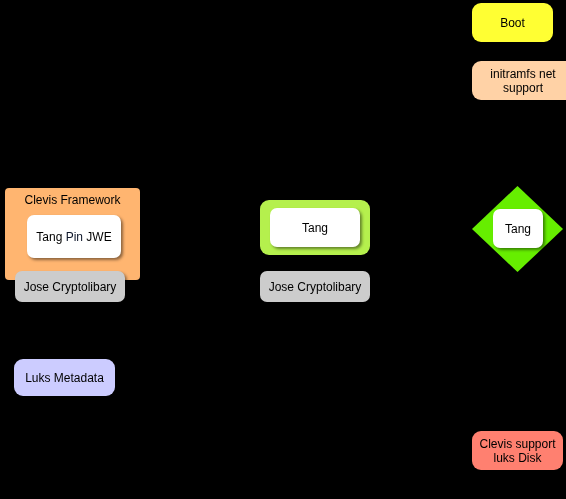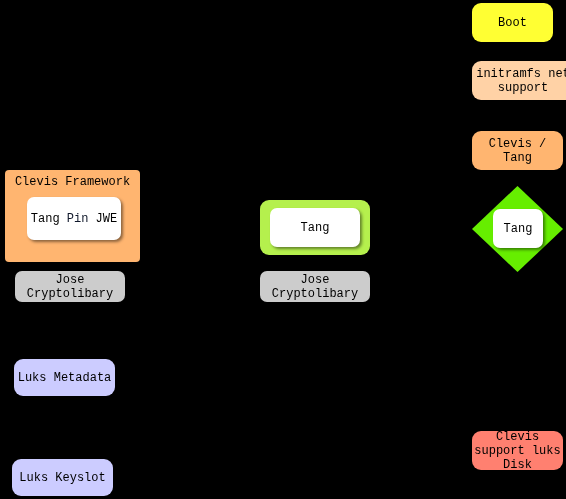--- a/index.html
+++ b/index.html
@@ -10,21 +10,20 @@
   }
   body {
     font-family: "Liberation Sans", sans-serif;
   }
   #canvas {
     position: relative;
     width: 566px;
     height: 499px;
     background: #000000;
     overflow: hidden;
-    font-family: Liberation Mono, monospace;
   }
   .node {
     position: absolute;
     box-sizing: border-box;
     display: flex;
     align-items: center;
     justify-content: center;
     text-align: center;
     color: #000000;
     font-size: 12px;
@@ -71,21 +70,21 @@
   }
 
   
   .n-decrypt {
     left: 472px; top: 431px; width: 91px; height: 39px;
     background: #FF8070;
   }
 
   
   .n-framework {
-    left: 5px; top: 170px; width: 135px; height: 92px;
+    left: 5px; top: 188px; width: 135px; height: 92px;
     background: #FFB570;
     display: block;
     border-radius: 4px;
     box-shadow: 2px 2px 3px rgba(0,0,0,0.45);
   }
   .framework-title {
     position: absolute;
     left: 0; top: 5px; width: 135px;
     text-align: center;
     font-size: 12px;
@@ -158,23 +157,20 @@
 <div id="canvas">
 
   <div class="node n-boot">
     <span>Boot</span>
   </div>
 
   <div class="node n-initramfs">
     <span>initramfs net support</span>
   </div>
 
-  <div class="node n-clevistang">
-    <span>Clevis / Tang</span>
-  </div>
 
   <div class="diamond-wrap">
     <svg class="diamond-shape" viewBox="0 0 95 90" xmlns="http://www.w3.org/2000/svg">
       <polygon points="47.5,2 93,45 47.5,88 2,45" fill="#66EE00"></polygon>
     </svg>
     <div class="diamond-inner">
       <span>Tang</span>
     </div>
   </div>
 
@@ -200,17 +196,14 @@
   </div>
 
   <div class="node n-jose-mid">
     <span>Jose Cryptolibary</span>
   </div>
 
   <div class="node n-luks-meta">
     <span>Luks Metadata</span>
   </div>
 
-  <div class="node n-luks-keyslot">
-    <span>Luks Keyslot</span>
-  </div>
 
 </div>
 
 </body></html>

